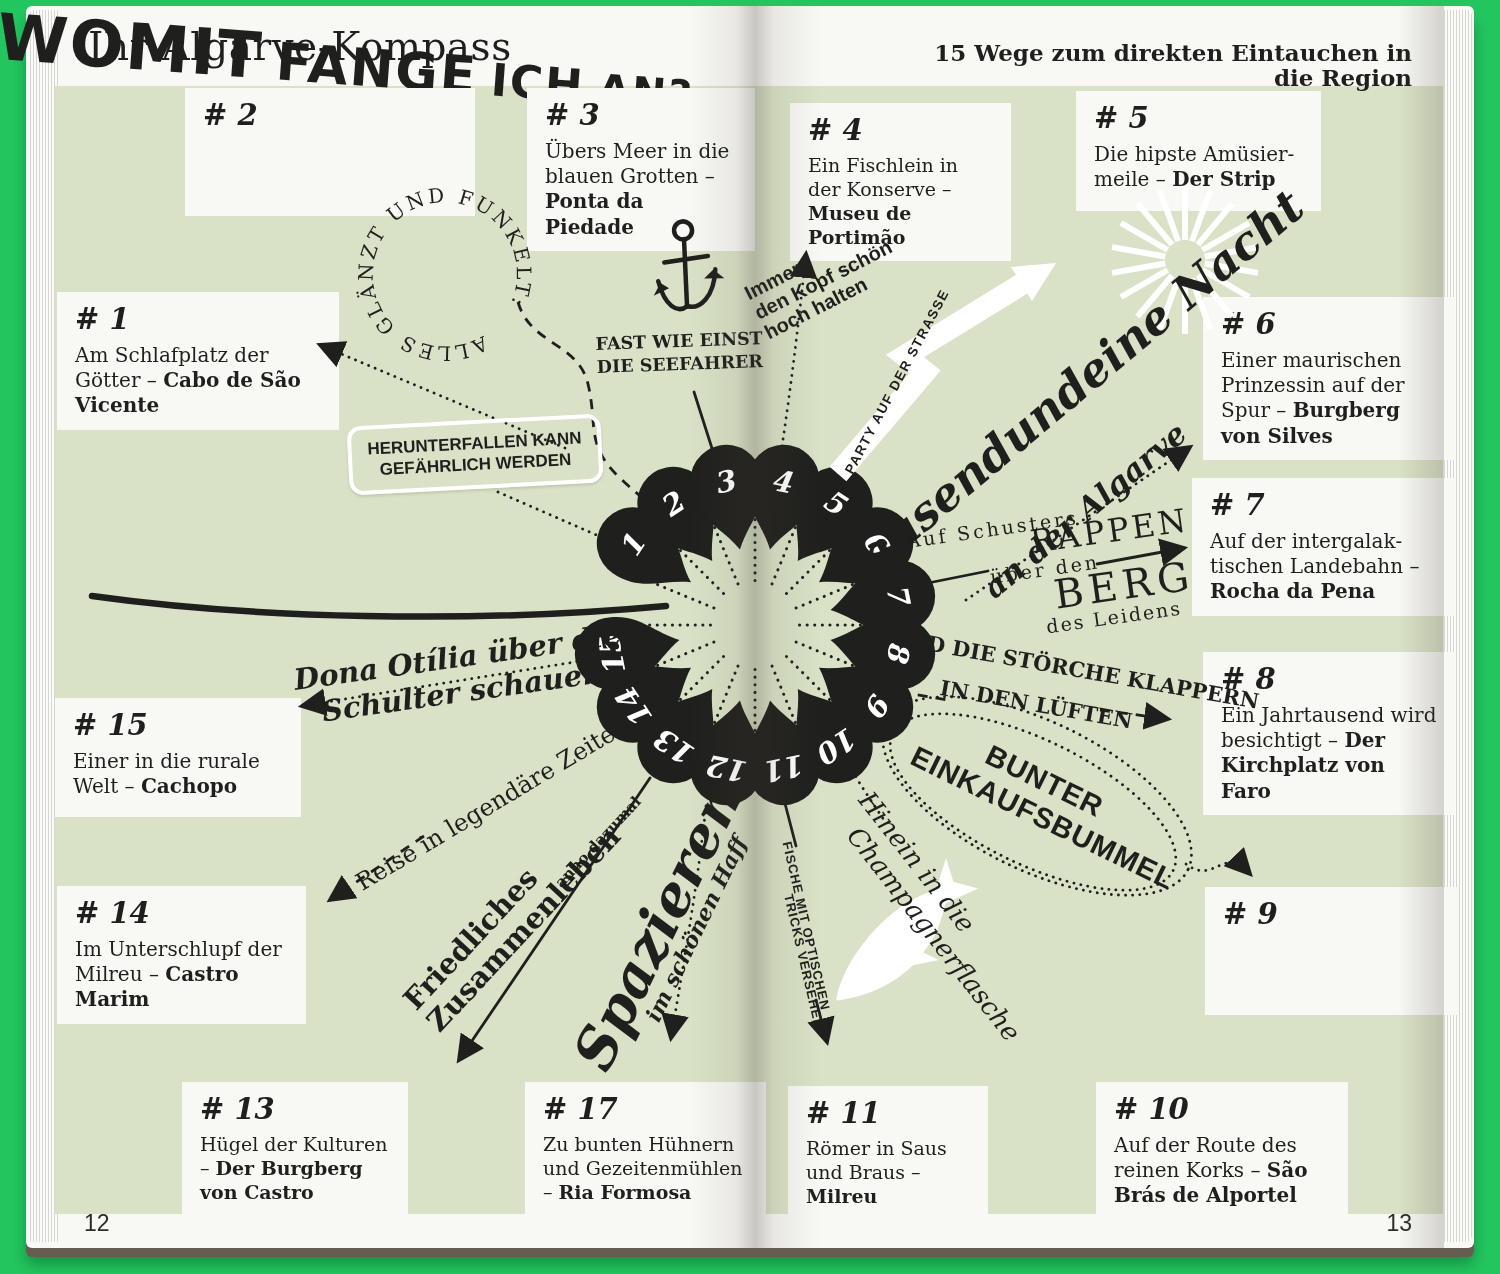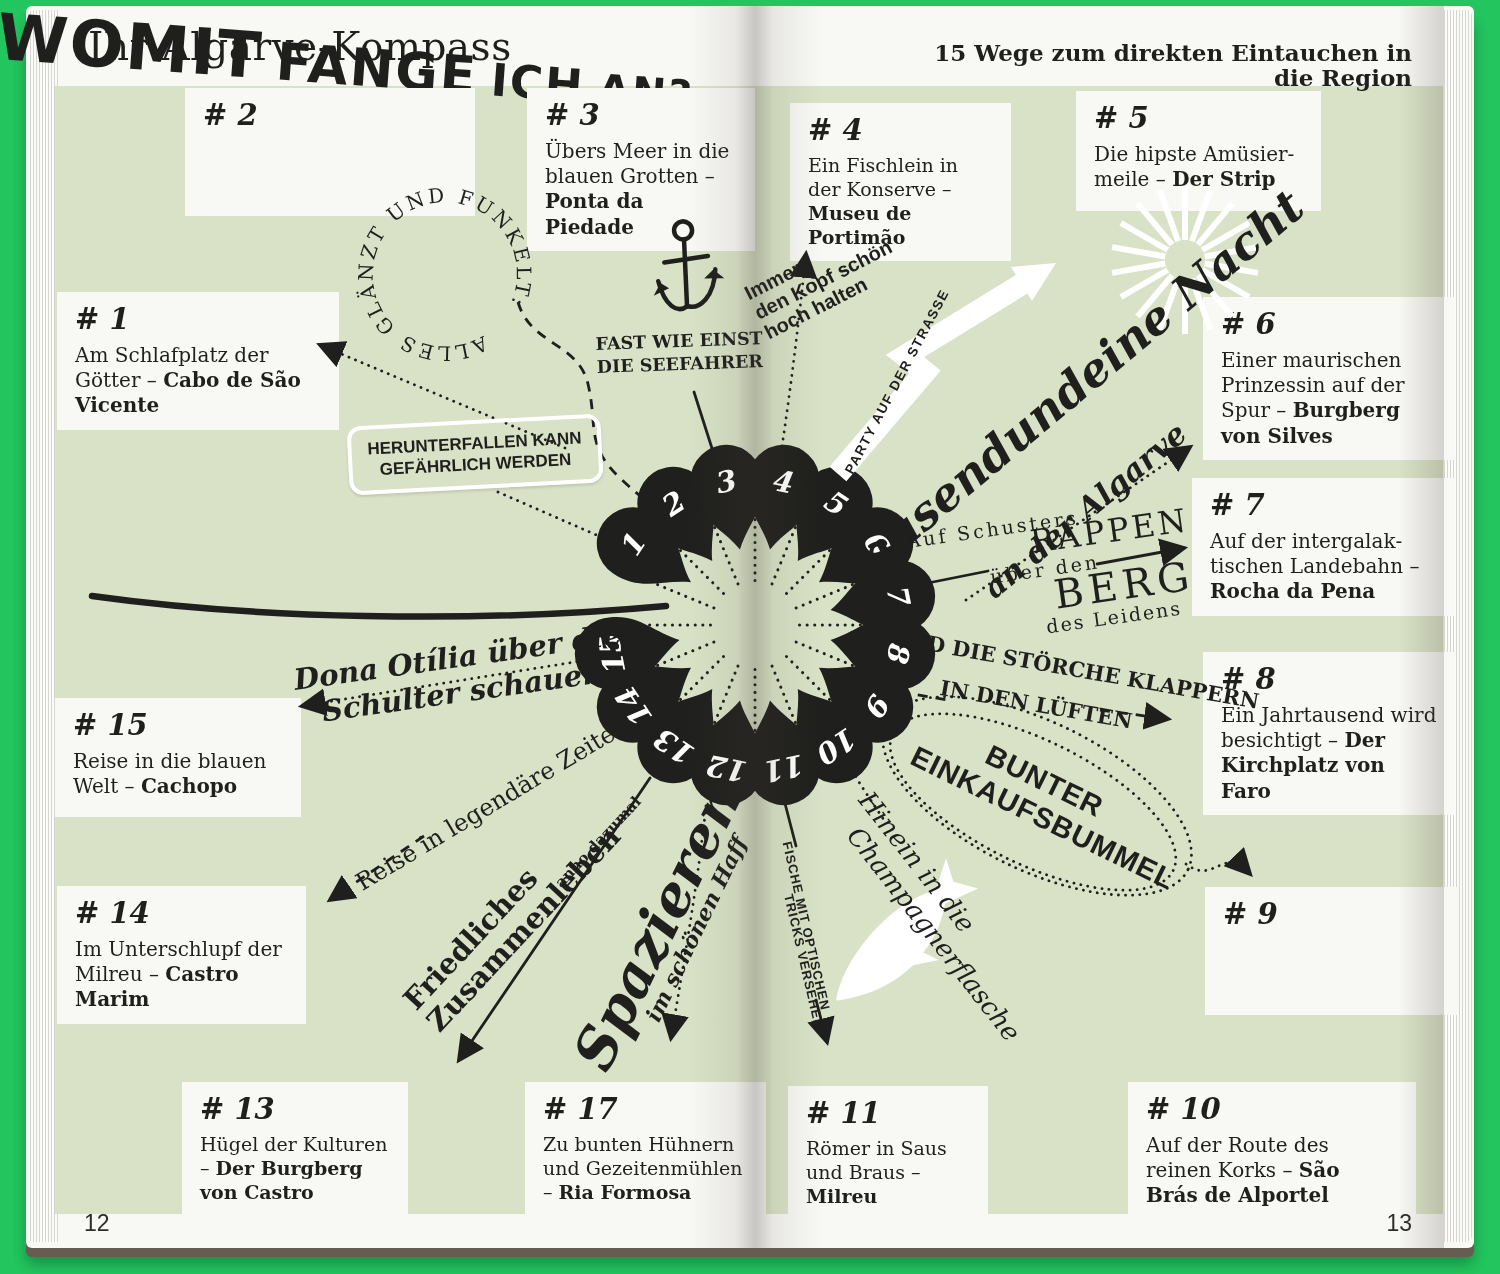--- a/index.html
+++ b/index.html
@@ -31,21 +31,21 @@
   .card b{font-weight:700;}
   .c1{left:57px;top:292px;width:282px;min-height:128px;}
   .c2{left:185px;top:88px;width:290px;min-height:128px;}
   .c3{left:527px;top:88px;width:228px;min-height:128px;}
   .c4{left:790px;top:103px;width:221px;min-height:133px;}
   .c5{left:1076px;top:91px;width:245px;min-height:120px;}
   .c6{left:1203px;top:297px;width:252px;min-height:116px;}
   .c7{left:1192px;top:478px;width:263px;min-height:116px;}
   .c8{left:1203px;top:652px;width:252px;min-height:138px;}
   .c9{left:1205px;top:887px;width:254px;min-height:128px;}
-  .c10{left:1128px;top:1082px;width:288px;min-height:130px;}
+  .c10{left:1096px;top:1082px;width:252px;min-height:130px;}
   .c11{left:788px;top:1086px;width:200px;min-height:118px;}
   .c12{left:525px;top:1082px;width:241px;min-height:123px;}
   .c13{left:182px;top:1082px;width:226px;min-height:123px;}
   .c14{left:57px;top:886px;width:249px;min-height:125px;}
   .c15{left:55px;top:698px;width:246px;min-height:119px;}
   
   .circletext{position:absolute;left:342px;top:168px;width:210px;height:210px;z-index:5;}
   .circletext text{font:400 20px "DejaVu Serif",serif;letter-spacing:3px;fill:#1f1f1d;}
   .hub{position:absolute;left:530px;top:400px;width:450px;height:450px;z-index:4;}
   .hub path{fill:#1f1f1d;}
@@ -369,18 +369,18 @@
   <div class="card c13 sm">
       <h3># 13</h3>
       <p><span>Hügel der Kulturen – </span><b>Der Burgberg von Castro</b></p>
     </div>
   <div class="card c14">
       <h3># 14</h3>
       <p><span>Im Unterschlupf der Milreu – </span><b>Castro Marim</b></p>
     </div>
   <div class="card c15">
       <h3># 15</h3>
-      <p><span>Reise in die blauen Welt – </span><b>Cachopo</b></p>
+      <p><span>Einer in die rurale Welt – </span><b>Cachopo</b></p>
     </div>
 
   <div class="gutter"></div>
   <div class="rshade"></div>
 </div>
 
 </body></html>

